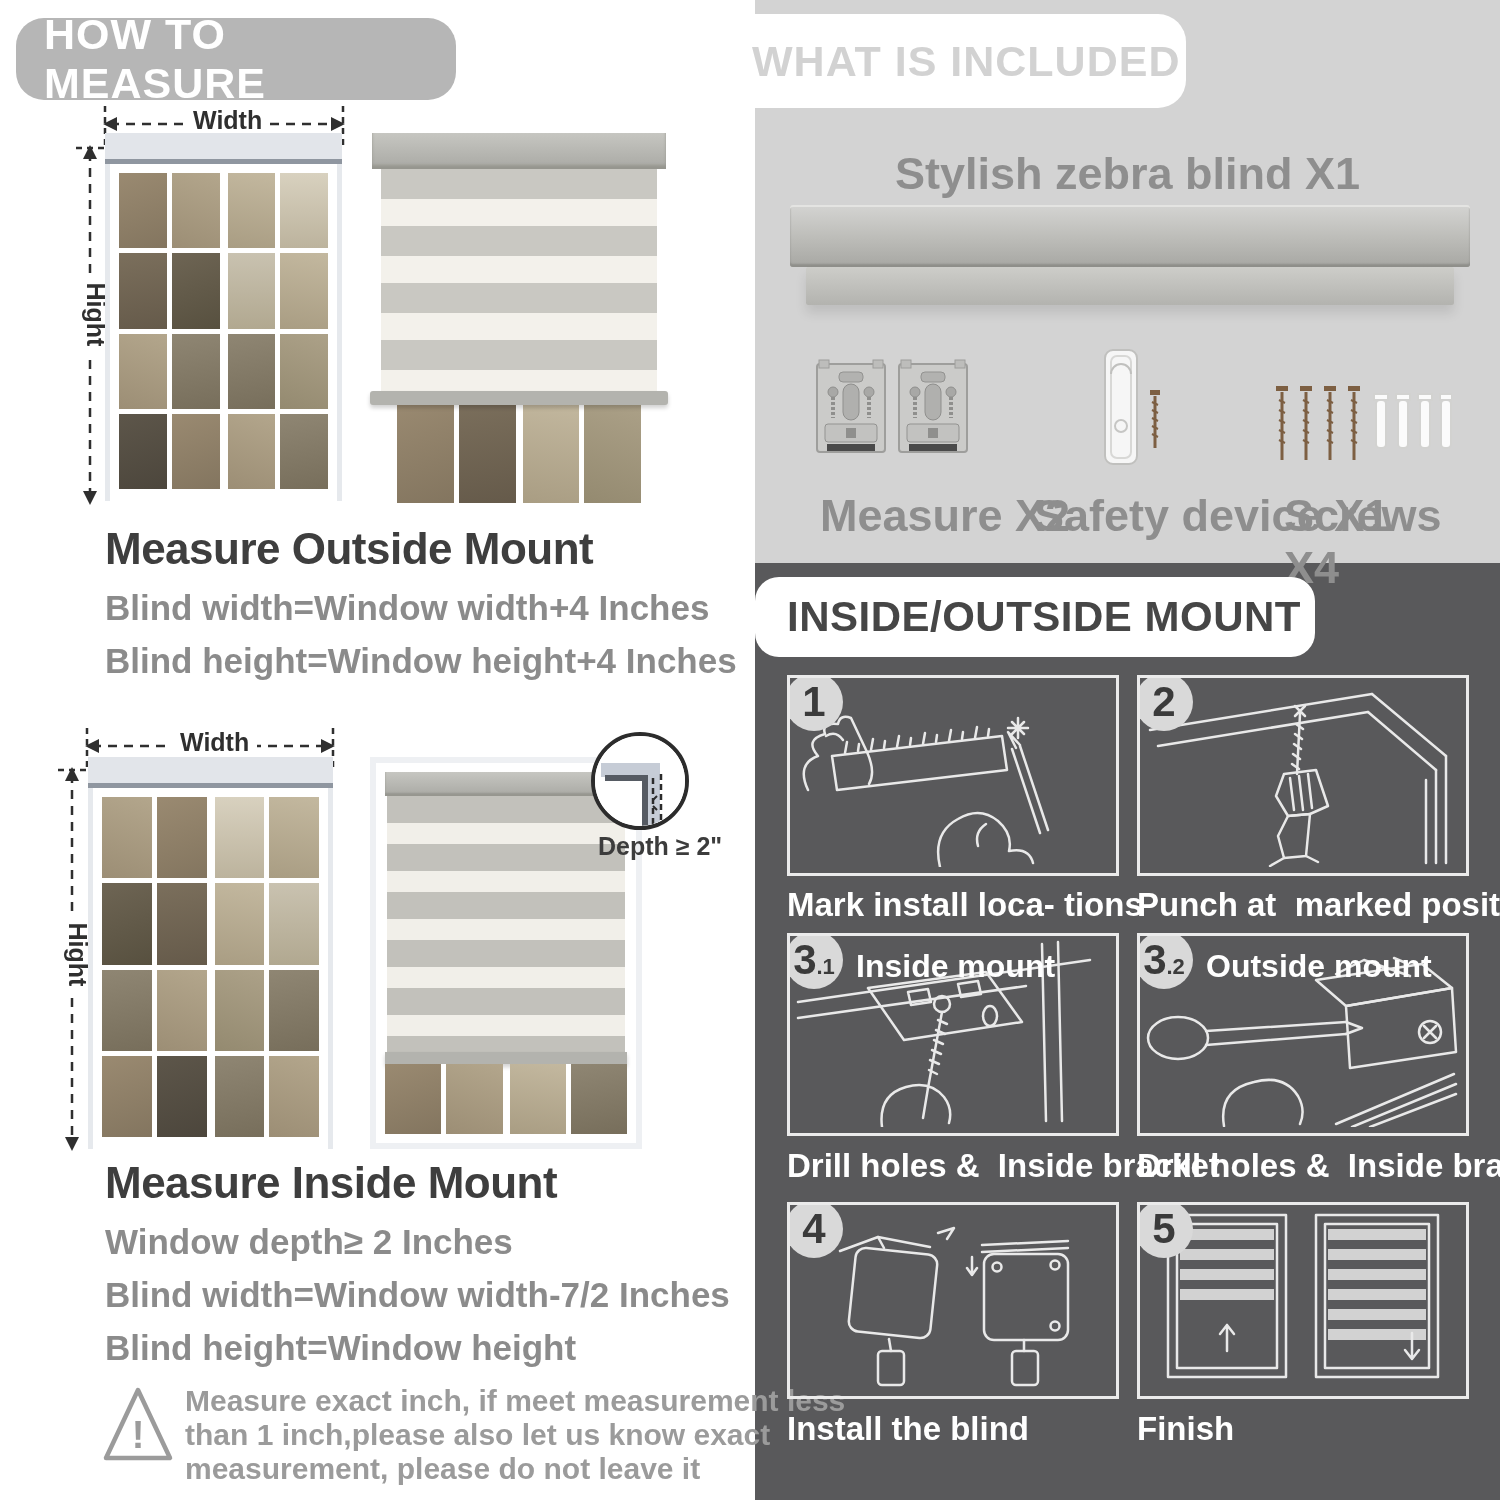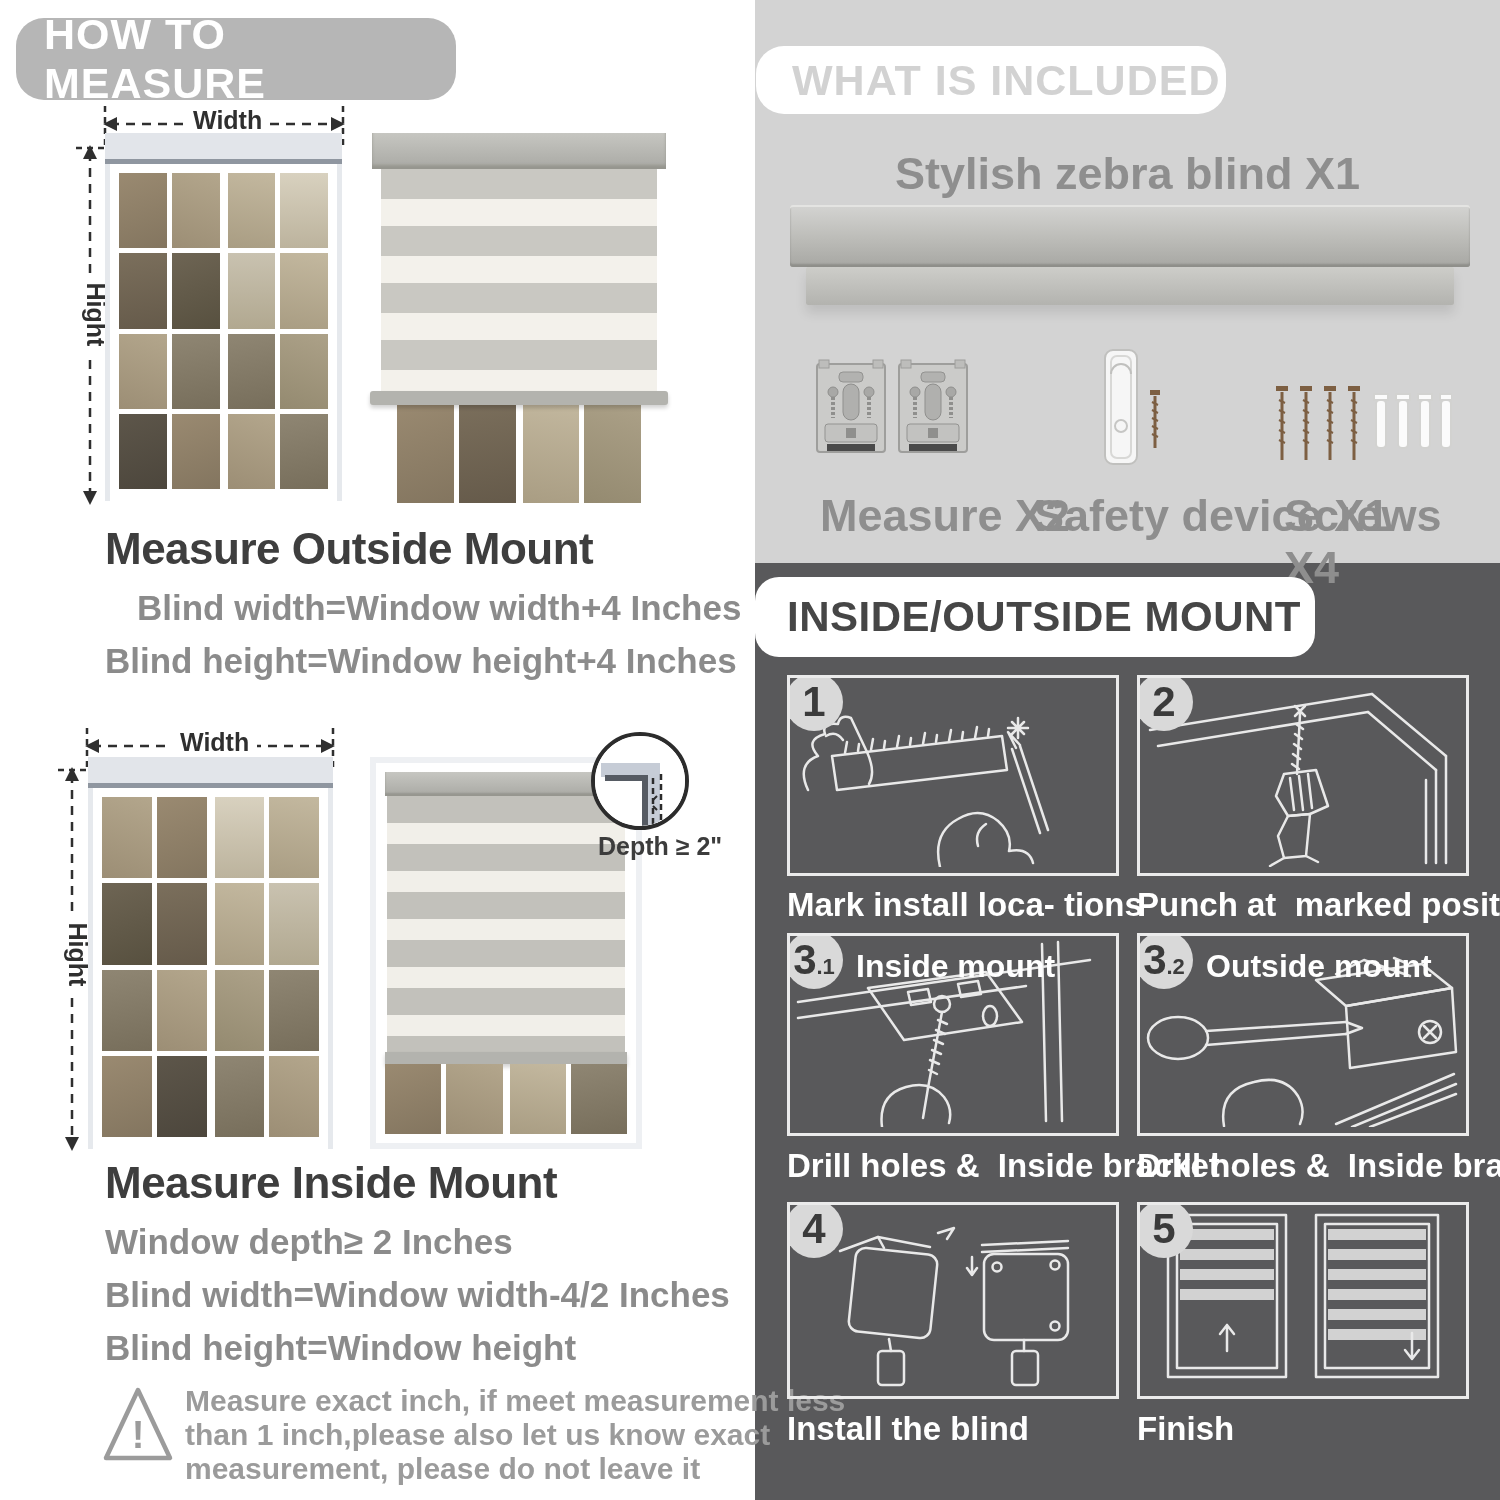--- a/index.html
+++ b/index.html
@@ -4,21 +4,21 @@
 <style>
   html,body{margin:0;padding:0;background:#fff;}
   .stage{position:relative;width:1500px;height:1500px;background:#fff;overflow:hidden;
          font-family:"Liberation Sans",sans-serif;font-weight:bold;}
   .abs{position:absolute;}
 
   
   .pill{position:absolute;border-radius:28px;display:flex;align-items:center;}
   .pill-left{left:16px;top:18px;width:440px;height:82px;background:#b6b6b6;}
   .pill-left span{color:#ffffff;font-size:43px;letter-spacing:1px;padding-left:28px;}
-  .pill-wii{left:756px;top:14px;width:470px;height:68px;background:#ffffff;margin-top:32px;}
+  .pill-wii{left:716px;top:14px;width:470px;height:94px;background:#ffffff;}
   .pill-wii span{color:#d2d2d2;font-size:43px;letter-spacing:1px;padding-left:36px;}
   .pill-iom{left:755px;top:577px;width:560px;height:80px;background:#ffffff;border-radius:24px;}
   .pill-iom span{color:#464646;font-size:42px;letter-spacing:.5px;padding-left:32px;}
 
   
   .light-panel{left:755px;top:0;width:745px;height:563px;background:#d3d3d3;}
   .dark-panel{left:755px;top:563px;width:745px;height:937px;background:#59595b;}
 
   
   .h-meas{position:absolute;color:#3e3e3e;font-size:44px;letter-spacing:-.5px;}
@@ -148,21 +148,21 @@
             <div class="pH"></div>
           </div>
       </div>
     </div>
     <div class="rail abs" style="left:0;top:0;width:294px;height:36px;box-shadow:inset 0 -4px 3px #96968f;"></div>
     <div class="stripes abs" style="left:9px;top:36px;width:276px;height:222px;"></div>
     <div class="abs" style="left:-2px;top:258px;width:298px;height:14px;background:#b3b3ae;border-radius:3px;box-shadow:0 3px 4px rgba(0,0,0,.18);"></div>
   </div>
 
   <div class="h-meas" style="left:105px;top:524px;">Measure Outside Mount</div>
-  <div class="l-meas" style="left:105px;top:588px;margin-left:32px;">Blind width=Window width+4 Inches</div>
+  <div class="l-meas" style="left:105px;top:588px;">Blind width=Window width+4 Inches</div>
   <div class="l-meas" style="left:105px;top:641px;">Blind height=Window height+4 Inches</div>
 
   <svg class="abs" style="left:82px;top:726px;" width="256" height="46">
     <g stroke="#2f2f2f" stroke-width="2.5">
       <line x1="10" y1="20" x2="246" y2="20" stroke-dasharray="9 7"></line>
       <line x1="5" y1="2" x2="5" y2="44" stroke-dasharray="6 5"></line>
       <line x1="251" y1="2" x2="251" y2="44" stroke-dasharray="6 5"></line>
     </g>
     <polygon points="3,20 17,13 17,27" fill="#2f2f2f"></polygon>
     <polygon points="253,20 239,13 239,27" fill="#2f2f2f"></polygon>
@@ -234,21 +234,21 @@
       <path d="M10,42 H50 V90" stroke="#565b63" stroke-width="6" fill="none"></path>
       <line x1="58" y1="42" x2="58" y2="90" stroke="#2c2c2c" stroke-width="2.5" stroke-dasharray="6 4"></line>
       <line x1="66" y1="38" x2="66" y2="90" stroke="#2c2c2c" stroke-width="2.5" stroke-dasharray="6 4"></line>
       <path d="M58,64 l4,-4 M58,70 l4,4" stroke="#2c2c2c" stroke-width="2" fill="none"></path>
     </svg>
   </div>
   <div class="depth-label" style="left:598px;top:832px;">Depth ≥ 2"</div>
 
   <div class="h-meas" style="left:105px;top:1158px;">Measure Inside Mount</div>
   <div class="l-meas" style="left:105px;top:1222px;">Window depth≥ 2 Inches</div>
-  <div class="l-meas" style="left:105px;top:1275px;">Blind width=Window width-4/2 Inches</div>
+  <div class="l-meas" style="left:105px;top:1275px;">Blind width=Window width-7/2 Inches</div>
   <div class="l-meas" style="left:105px;top:1328px;">Blind height=Window height</div>
 
   <svg class="abs" style="left:100px;top:1382px;" width="76" height="86">
     <polygon points="38,8 70,76 6,76" fill="none" stroke="#9b9b9b" stroke-width="4.5" stroke-linejoin="round"></polygon>
     <text x="38" y="66" text-anchor="middle" font-size="38" font-family="Liberation Sans, sans-serif" font-weight="bold" fill="#9b9b9b">!</text>
   </svg>
   <div class="warn-line" style="left:185px;top:1384px;">Measure exact inch, if meet measurement less</div>
   <div class="warn-line" style="left:185px;top:1418px;">than 1 inch,please also let us know exact</div>
   <div class="warn-line" style="left:185px;top:1452px;">measurement, please do not leave it</div>
 

